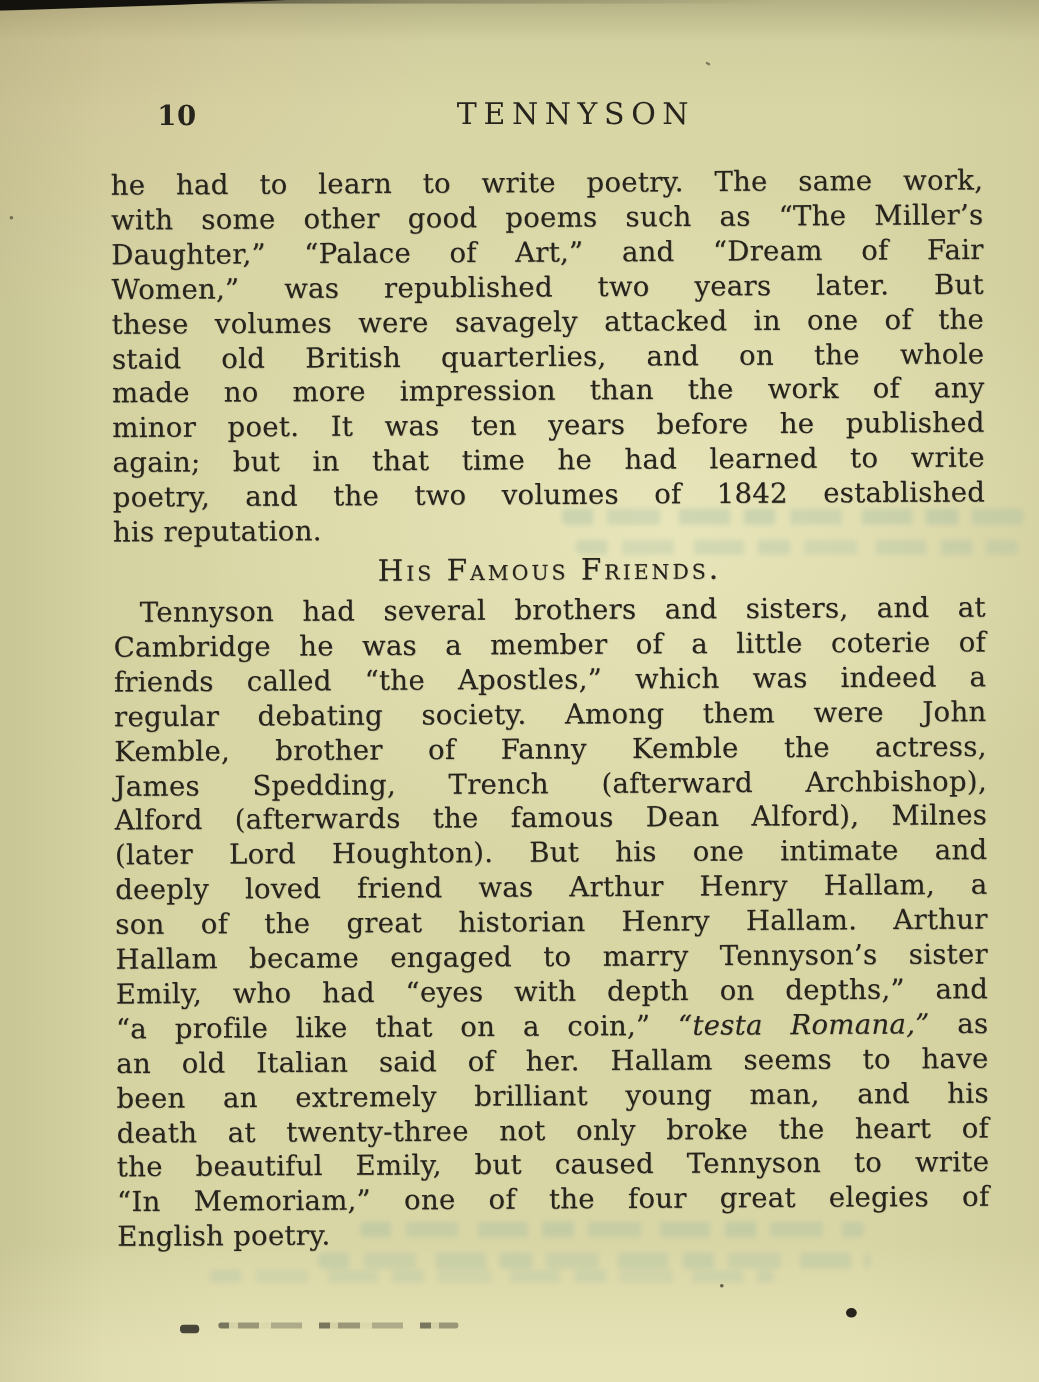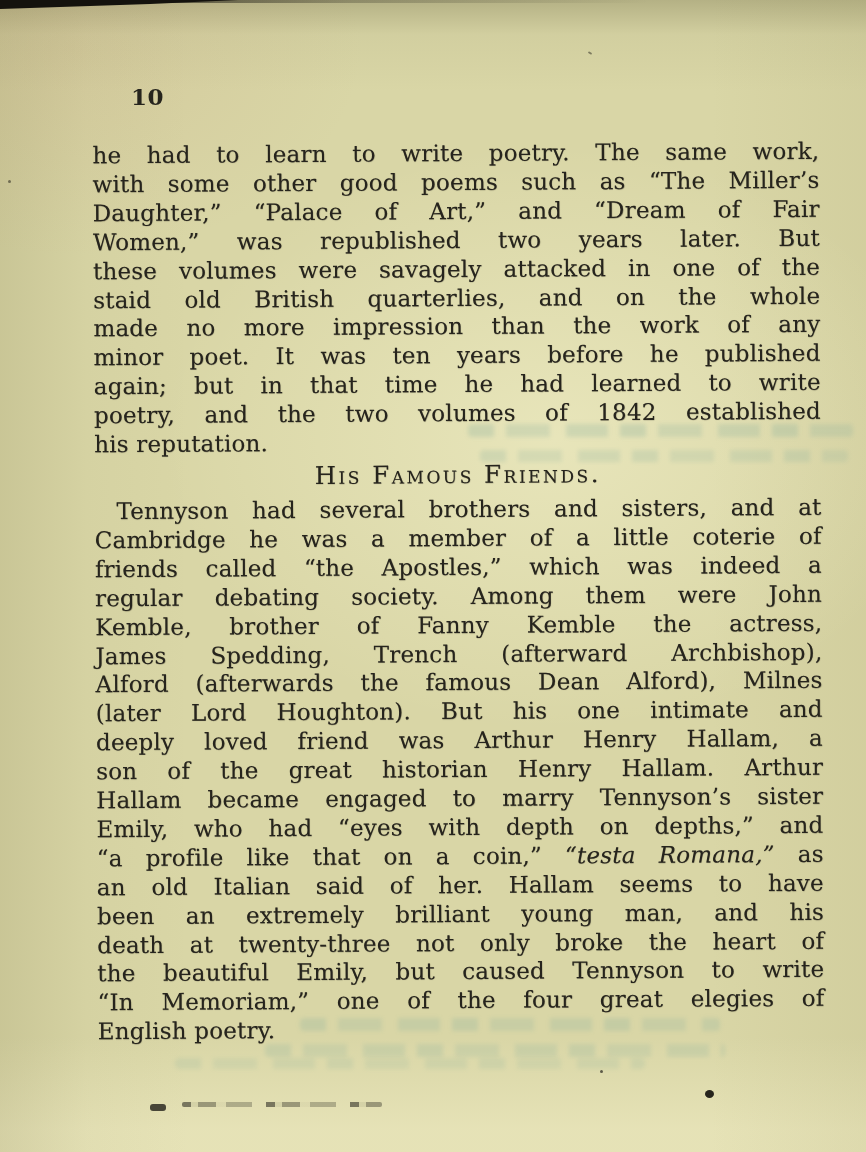--- a/index.html
+++ b/index.html
@@ -82,20 +82,21 @@
 </style>
 </head>
 <body>
 
 <div class="page">
 
   <div class="edge-sliver"></div>
   <div class="edge-wedge"></div>
 
   <div class="header-pagenum">10</div>
+  <div class="header-title">TENNYSON</div>
 
   <div class="bleed" style="left:468px; top:424px; width:385px; height:13px;"></div>
   <div class="bleed" style="left:480px; top:450px; width:368px; height:12px; opacity:0.45;"></div>
   <div class="bleed" style="left:300px; top:1018px; width:420px; height:13px; opacity:0.5;"></div>
   <div class="bleed" style="left:265px; top:1044px; width:460px; height:13px; opacity:0.45;"></div>
   <div class="bleed" style="left:175px; top:1058px; width:470px; height:11px; opacity:0.35;"></div>
 
   <div class="text-block">
     <div class="line">he had to learn to write poetry.  The same work,</div>
     <div class="line">with some other good poems such as “The Miller’s</div>

